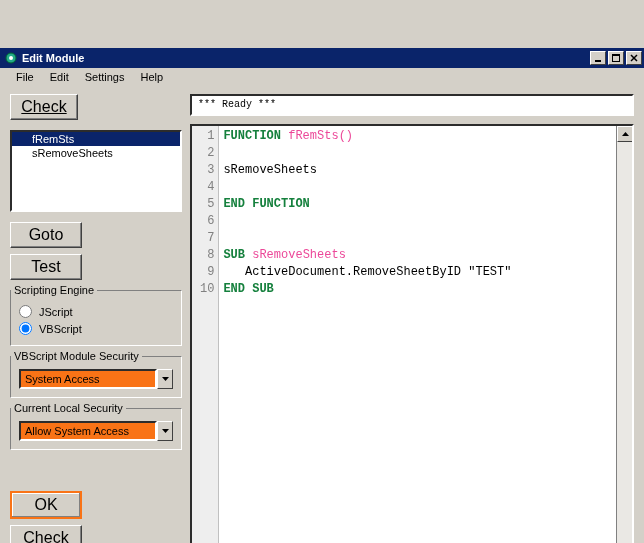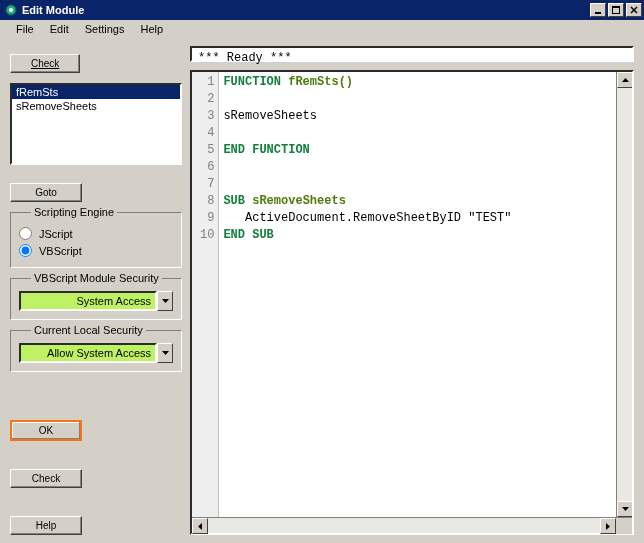--- a/index.html
+++ b/index.html
@@ -12,20 +12,21 @@
     height: 543px;
     overflow: hidden;
   }
   .titlebar {
     background: linear-gradient(#0a246a, #0a246a);
     color: #fff;
     height: 20px;
     display: flex;
     align-items: center;
     padding: 0 2px;
+    margin-top: 48px;
   }
   .titlebar .appicon {
     width: 14px; height: 14px;
     margin: 0 4px 0 2px;
     display: inline-flex; align-items: center; justify-content: center;
   }
   .titlebar .title { font-weight: bold; flex: 1; }
   .titlebar .winbtns { display: flex; gap: 2px; }
   .titlebar .winbtn {
     width: 16px; height: 14px;
@@ -56,67 +57,65 @@
     display: flex;
     flex-direction: column;
     gap: 10px;
   }
   .btn {
     background: #d4d0c8;
     border: 1px solid #fff;
     border-right: 1px solid #404040;
     border-bottom: 1px solid #404040;
     box-shadow: inset -1px -1px 0 #808080, inset 1px 1px 0 #d4d0c8;
-    padding: 3px 20px;
+    padding: 3px 0;
     font-family: inherit;
-    font-size: 10px;
+    font-size: 16px;
     text-align: center;
     cursor: default;
     min-width: 68px;
-    margin-top: 8px;
   }
   .listbox {
     background: #fff;
     border: 2px inset #fff;
     border-top-color: #808080;
     border-left-color: #808080;
     height: 82px;
     overflow: auto;
     font-size: 11px;
   }
-  .listbox .li-item { padding: 1px 4px; }
+  .listbox .li-item { padding: 1px 20px; }
   .listbox .li-item.sel { background: #0a246a; color: #fff; }
   .groupbox {
     border: 1px solid #808080;
     border-right-color: #fff;
     border-bottom-color: #fff;
     position: relative;
     padding: 12px 8px 8px 8px;
   }
   .groupbox .legend {
     position: absolute;
-    top: -7px; left: 20px;
+    top: -7px; left: 0;
     background: #d4d0c8;
     padding: 0 3px;
   }
   .radio-row { display: flex; align-items: center; gap: 4px; padding: 2px 0; }
   .radio-row input { margin: 0 3px 0 0; }
   .dropdown {
     display: flex;
     width: 100%;
   }
   .dropdown .dd-field {
     flex: 1;
-    background: #bef264;
+    background: #f97316;
     border: 2px inset #fff;
     border-top-color: #808080;
     border-left-color: #808080;
     padding: 2px 4px;
     height: 20px;
-    text-align: right;
   }
   .dropdown .dd-btn {
     width: 16px; height: 20px;
     background: #d4d0c8;
     border: 1px solid #fff;
     border-right-color: #404040;
     border-bottom-color: #404040;
     display: flex; align-items: center; justify-content: center;
   }
   .rightcol {
@@ -126,22 +125,22 @@
     flex-direction: column;
     gap: 8px;
   }
   .statusbox {
     background: #fff;
     border: 2px inset #fff;
     border-top-color: #808080;
     border-left-color: #808080;
     padding: 3px 6px;
     font-family: "Courier New", monospace;
-    font-size: 12px;
-    height: 16px;
+    font-size: 10px;
+    height: 22px;
   }
   .codewrap {
     flex: 1;
     background: #fff;
     border: 2px inset #fff;
     border-top-color: #808080;
     border-left-color: #808080;
     display: flex;
     flex-direction: column;
     position: relative;
@@ -163,21 +162,21 @@
   }
   .codelines {
     font-family: "Courier New", monospace;
     font-size: 12px;
     padding: 2px 4px;
     line-height: 17px;
     white-space: pre;
     flex: 1;
   }
   .codelines .kw { color: #15803d; font-weight: bold; }
-  .codelines .nm { color: #4d7c0f; font-weight: bold; }
+  .codelines .nm { color: #ec4899; font-weight: normal; }
   .codelines .tx { color: #000; }
   .vscroll {
     width: 16px;
     background: #d4d0c8;
     border-left: 1px solid #808080;
     display: flex; flex-direction: column;
   }
   .vscroll .sbtn, .hscroll .sbtn {
     width: 16px; height: 16px;
     background: #d4d0c8;
@@ -193,21 +192,21 @@
   }
   .hscroll {
     height: 16px;
     background: #d4d0c8;
     border-top: 1px solid #808080;
     display: flex;
   }
   .hscroll .corner {
     width: 16px; height: 16px; background: #d4d0c8;
   }
-  .btnstack { display: flex; flex-direction: column; gap: 20px; align-items: flex-start; }
+  .btnstack { display: flex; flex-direction: column; gap: 6px; align-items: flex-start; }
   .btnstack .btn { width: 72px; }
 </style>
 </head>
 <body>
 
 <div class="titlebar">
   <span class="appicon">
     <svg width="12" height="12" viewBox="0 0 12 12">
         <circle cx="6" cy="6" r="5" fill="#2a8" stroke="#063" stroke-width="1"></circle>
         <circle cx="6" cy="6" r="2" fill="#fff"></circle>
@@ -247,20 +246,21 @@
   <div class="leftcol">
     <div><button class="btn" style="text-decoration:underline;text-decoration-skip-ink:none;text-underline-offset:1px">Check</button></div>
 
     <div class="listbox" id="funcList">
         <div class="li-item sel">fRemSts</div>
         <div class="li-item">sRemoveSheets</div>
       </div>
 
     <div class="btnstack">
       <button class="btn">Goto</button>
+      <button class="btn">Test</button>
     </div>
 
     <div class="groupbox">
       <span class="legend">Scripting Engine</span>
       <label class="radio-row">
         <input type="radio" name="eng" style="">
         <span>JScript</span>
       </label>
       <label class="radio-row">
         <input type="radio" name="eng" checked="" style="">

